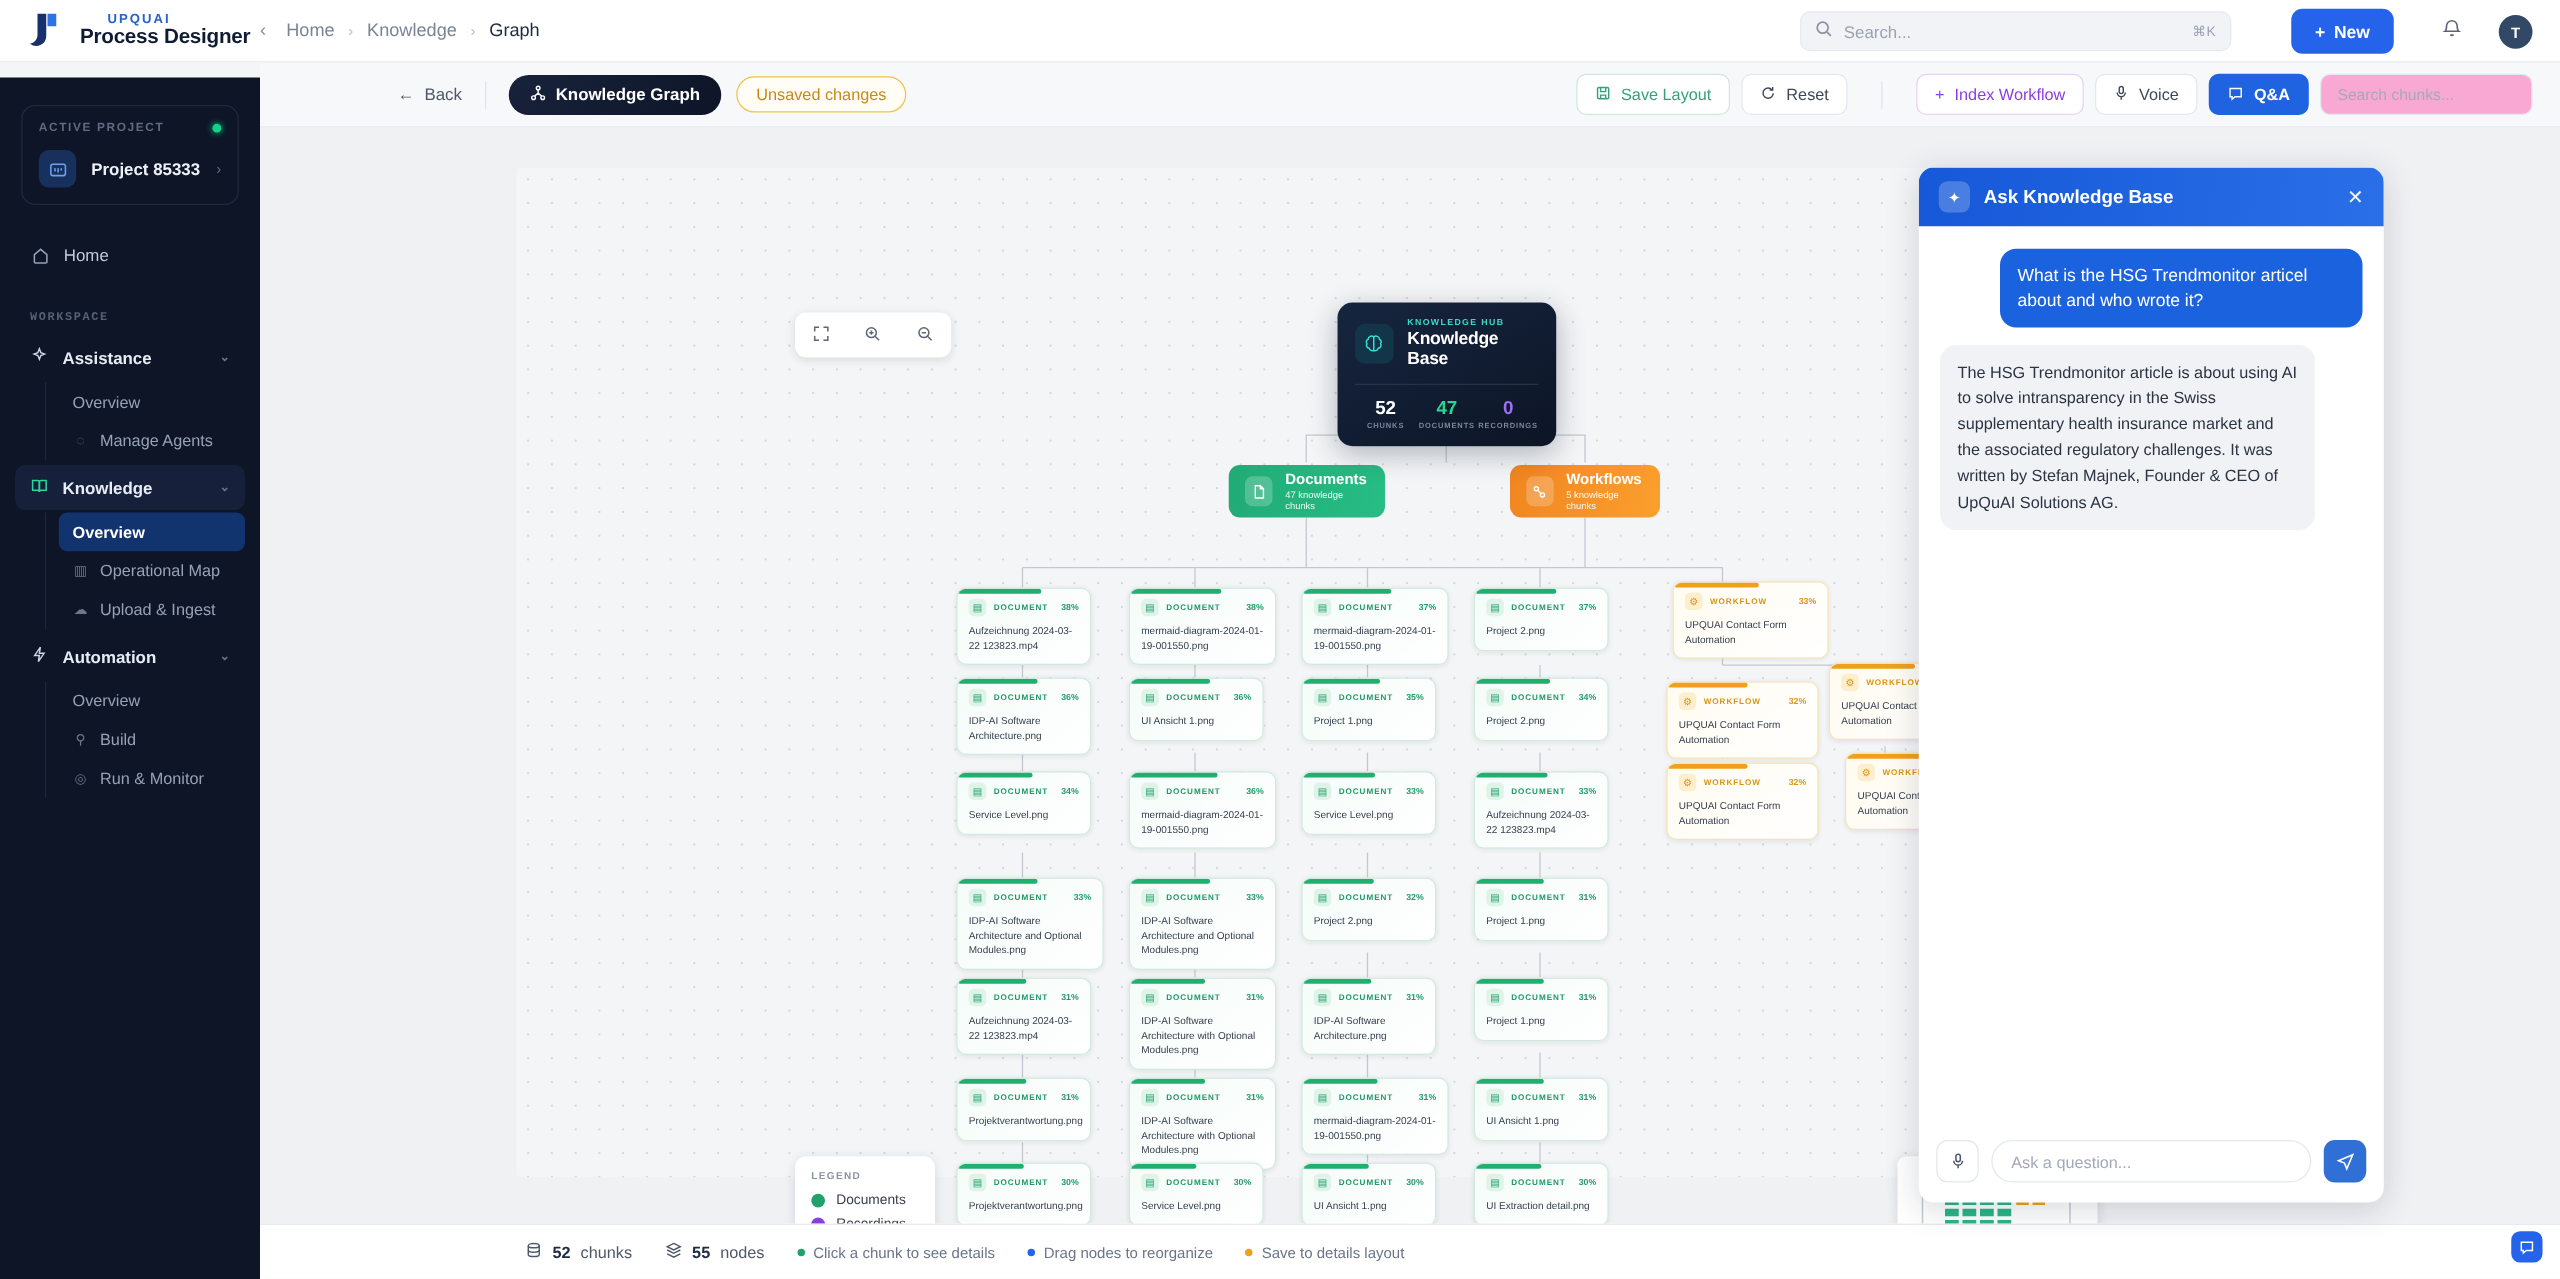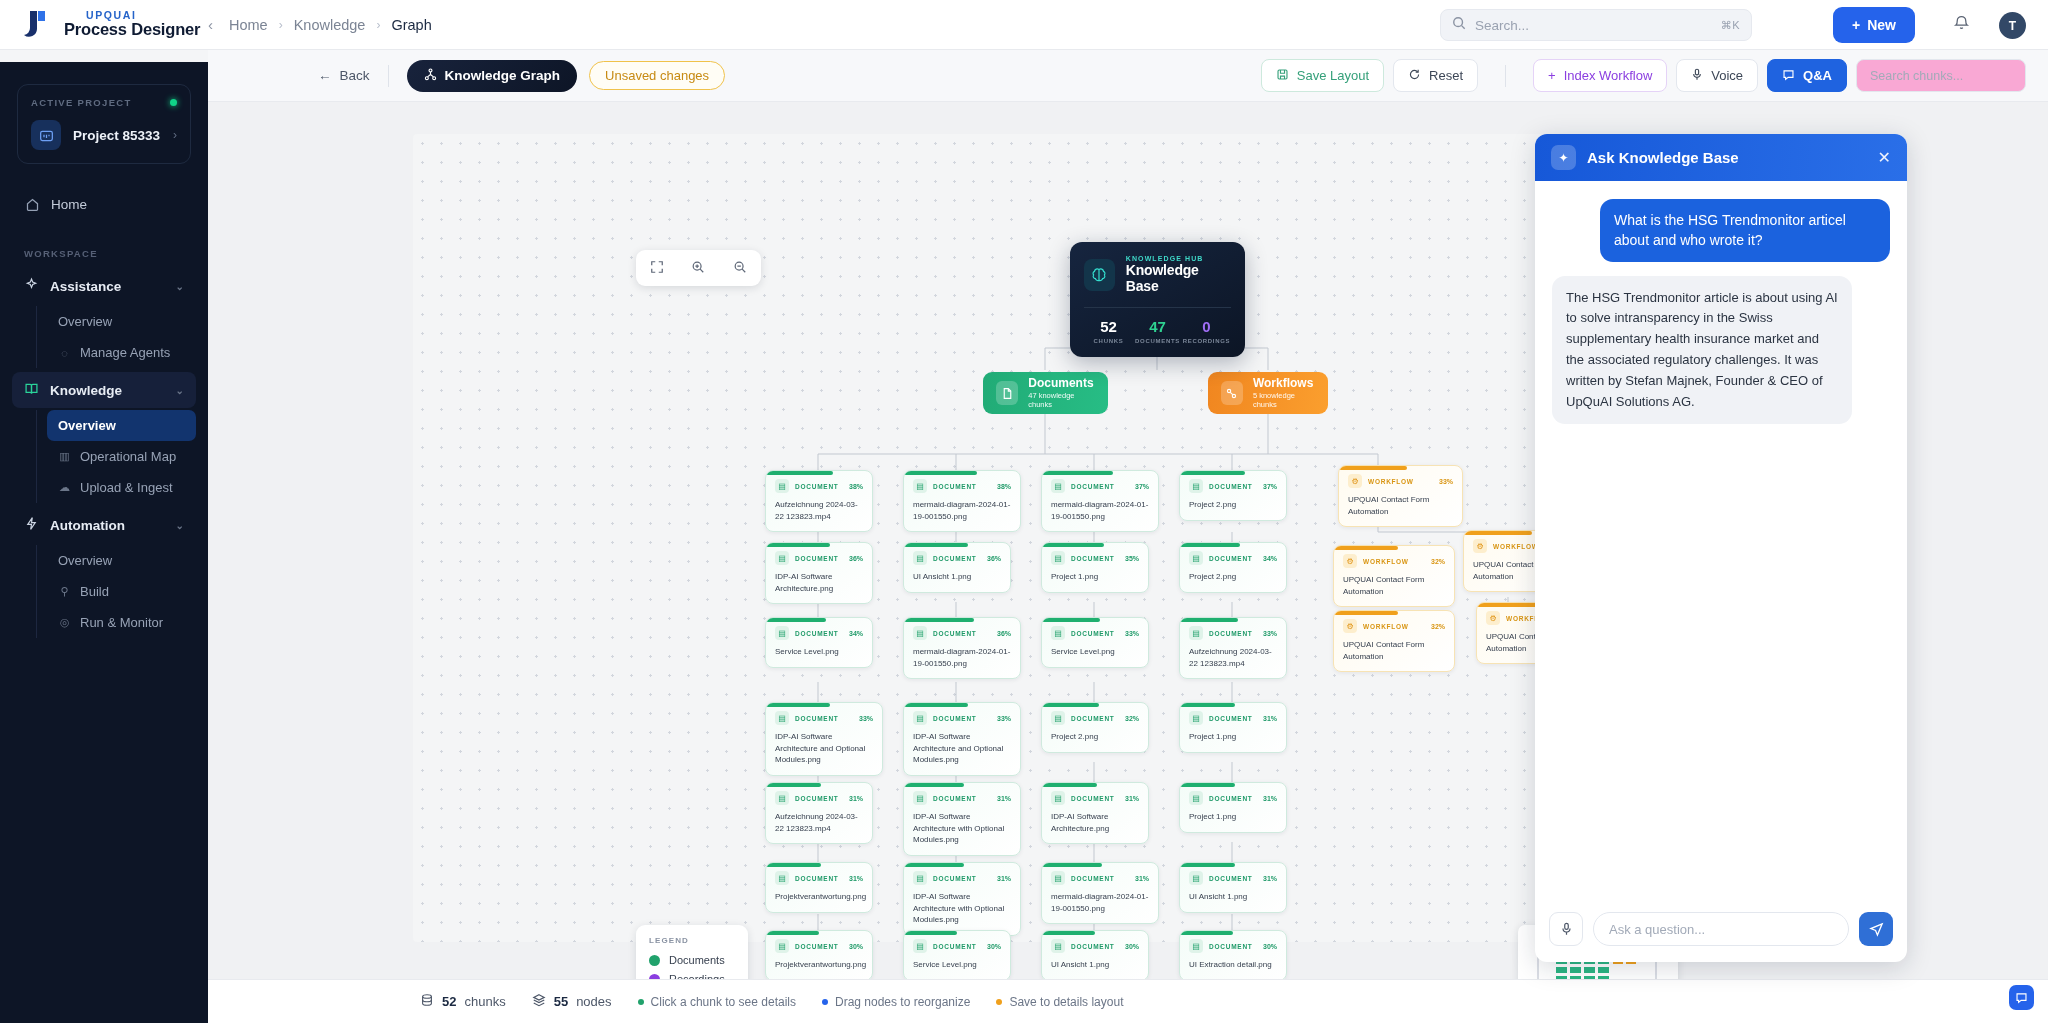--- a/index.html
+++ b/index.html
@@ -21,21 +21,21 @@
   .brand-sup { font-size: 10.5px; font-weight: 700; letter-spacing: 1.6px; color: #2563c9; margin-left: 22px; }
   .brand-main { font-size: 16.5px; font-weight: 700; color: #0f1b33; letter-spacing: -0.2px; }
 
   .nav-collapse { color: #8b93a3; font-size: 15px; margin-right: 16px; cursor: pointer; }
   .crumbs { display: flex; align-items: center; gap: 11px; font-size: 14.5px; }
   .crumb { color: #7b8494; }
   .crumb.active { color: #1c2a42; font-weight: 500; }
   .crumb-sep { color: #b8bfcc; font-size: 12px; }
 
   .search-global {
-    position: absolute; left: 1440px; top: 9px; width: 312px; height: 32px;
+    position: absolute; left: 1440px; top: 9px; width: 345px; height: 32px;
     background: #f1f3f7; border: 1px solid #e6e9ef; border-radius: 8px;
     display: flex; align-items: center; padding: 0 11px; gap: 9px;
   }
   .search-global input {
     border: none; background: transparent; outline: none; flex: 1;
     font-size: 13.5px; color: #36404f; font-family: inherit;
   }
   .search-global input::placeholder { color: #9aa2b1; }
   .kbd { font-size: 11px; color: #9aa2b1; letter-spacing: 0.4px; }
 
@@ -74,21 +74,21 @@
 
   .nav-top { margin-top: 22px; padding: 0 12px; }
   .nav-item {
     display: flex; align-items: center; gap: 11px; height: 36px;
     padding: 0 12px; border-radius: 8px; cursor: pointer;
     font-size: 13.5px; color: #c3cbd9;
   }
   .nav-item .ico { width: 16px; display: flex; justify-content: center; color: #94a0b4; }
   .sect-label {
     font-size: 9.5px; font-weight: 700; letter-spacing: 1.3px; color: #566076;
-    padding: 0 24px; margin: 26px 0 9px;
+    padding: 0 24px; margin: 26px 0 9px; font-family: Liberation Mono, monospace;
   }
   .grp { padding: 0 12px; }
   .grp-head {
     display: flex; align-items: center; gap: 11px; height: 36px; padding: 0 12px;
     border-radius: 8px; cursor: pointer; font-size: 13.5px; font-weight: 700; color: #e7ecf4;
   }
   .grp-head.sel { background: #16203a; }
   .grp-head .chev { margin-left: auto; color: #6b7689; font-size: 10px; }
   .sub-wrap { margin: 2px 0 4px 24px; border-left: 1px solid #1d2740; padding-left: 10px; }
   .sub-item {

